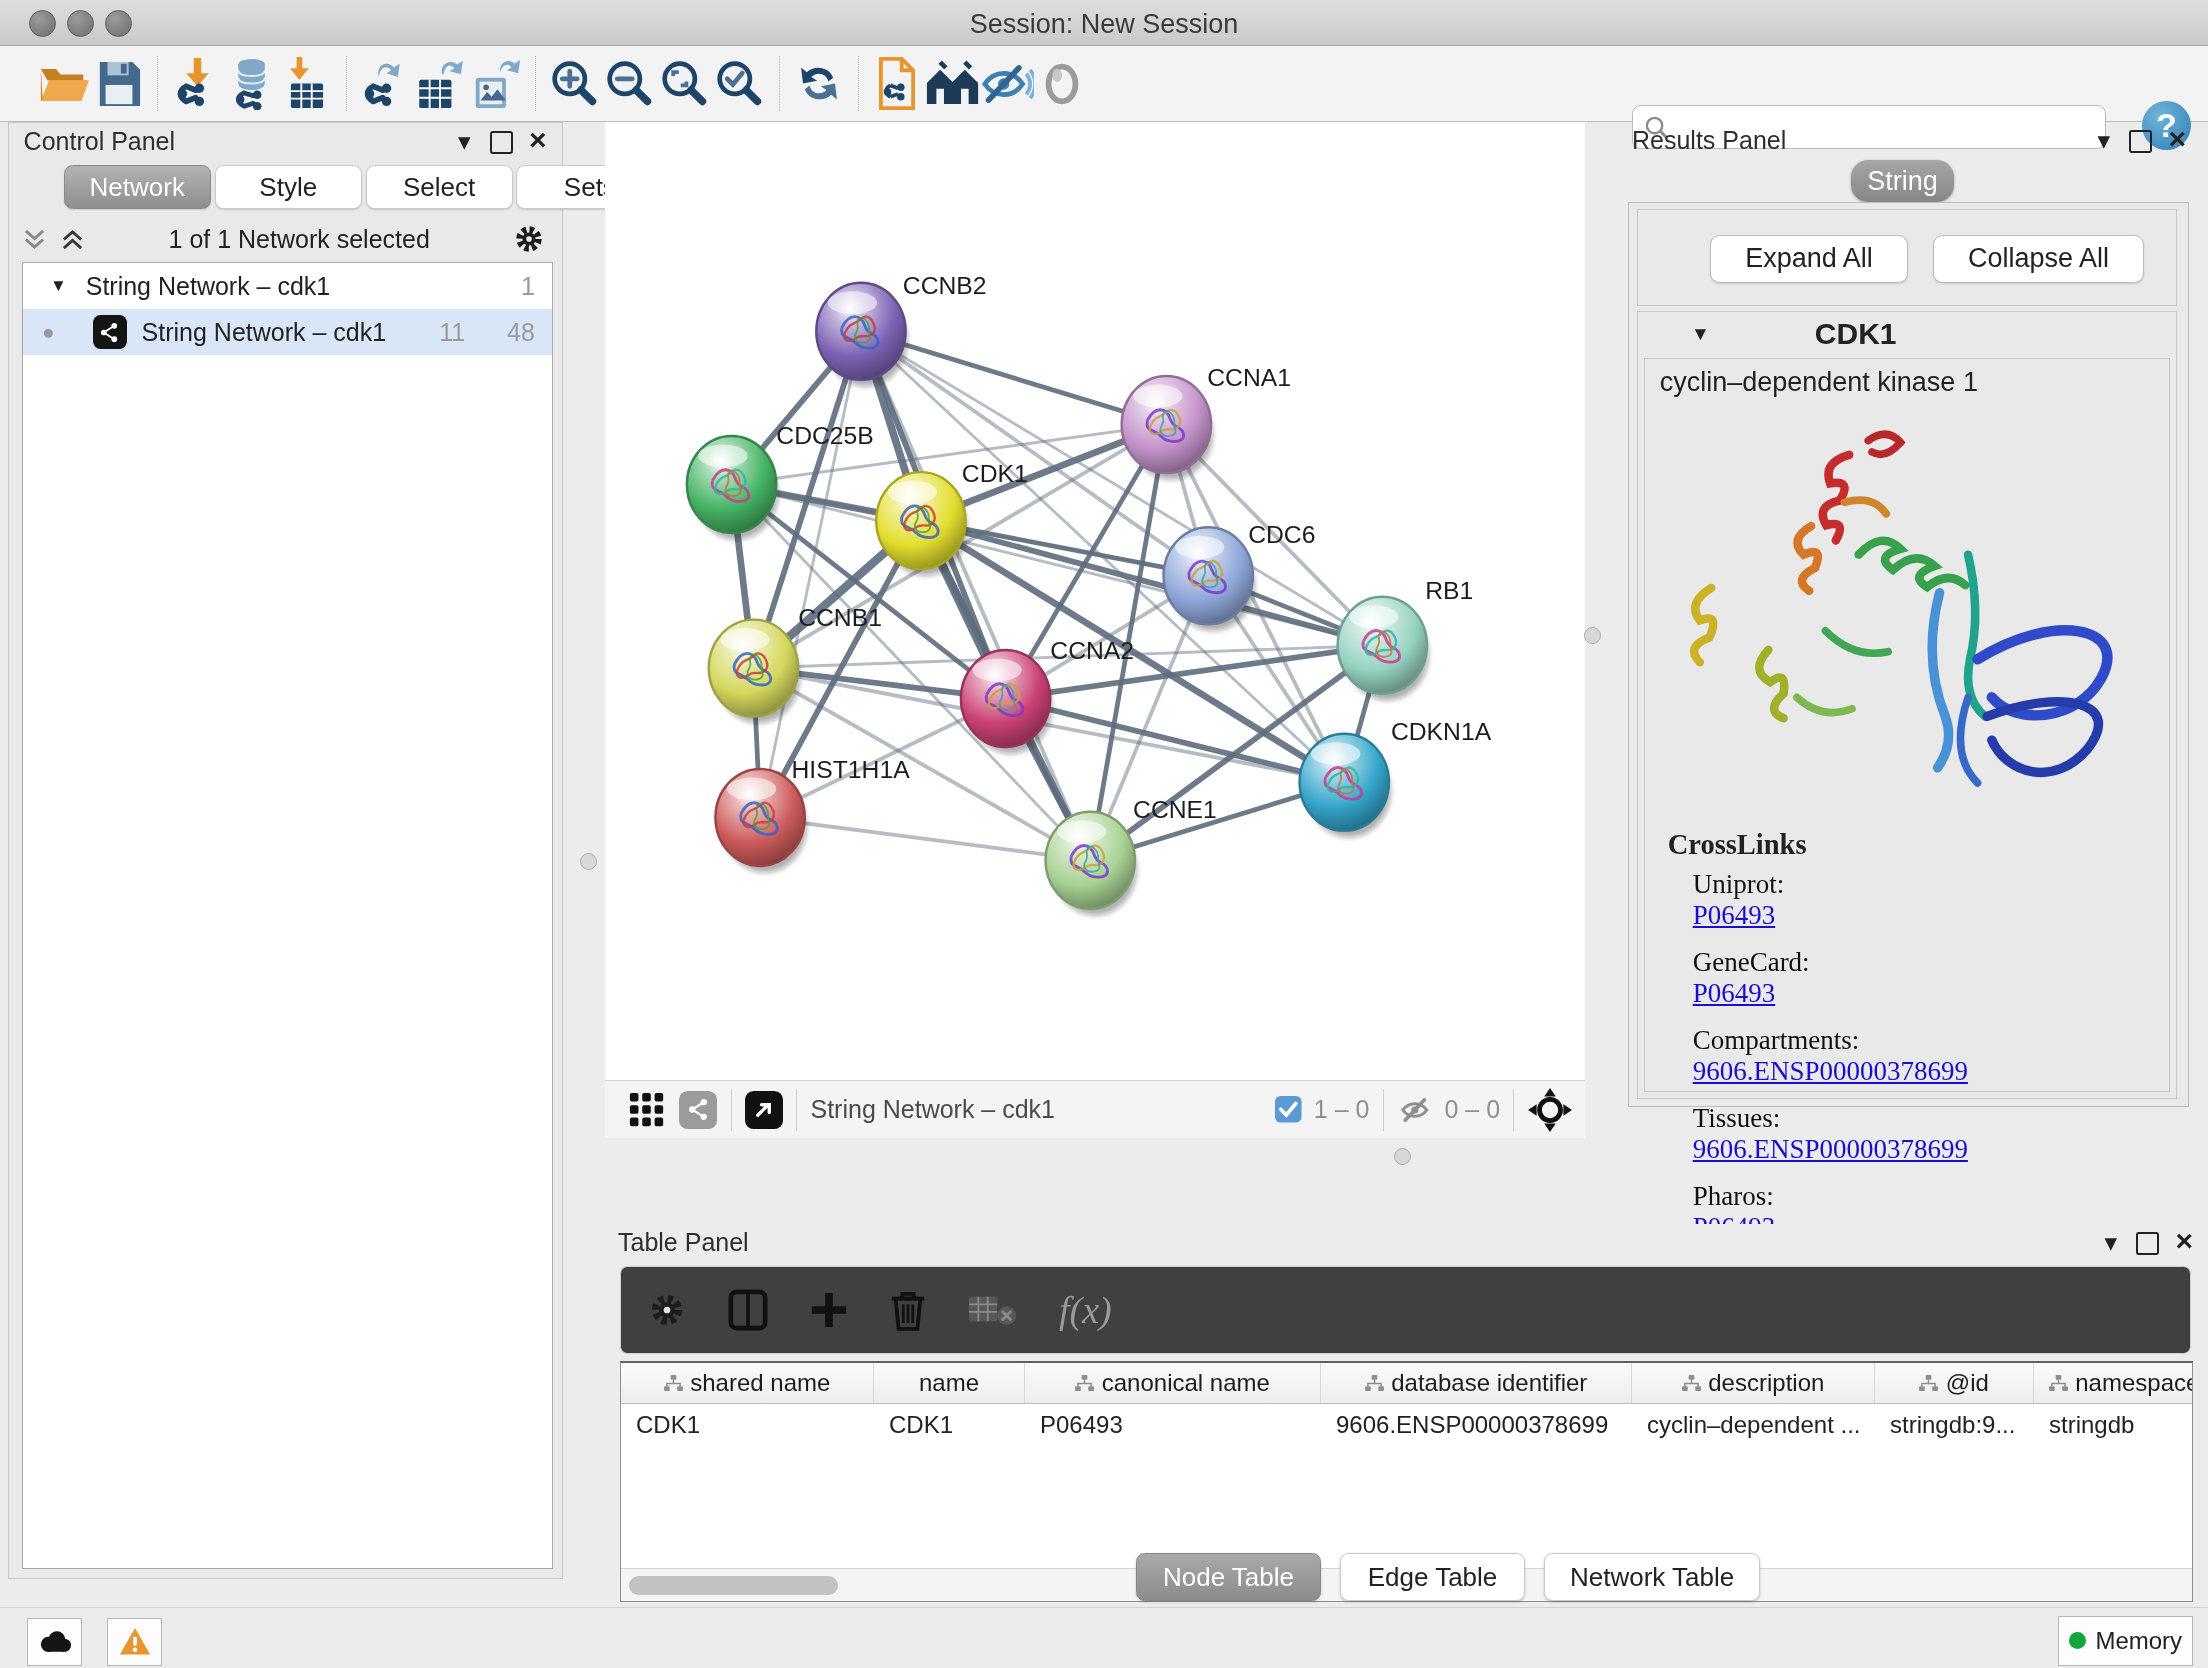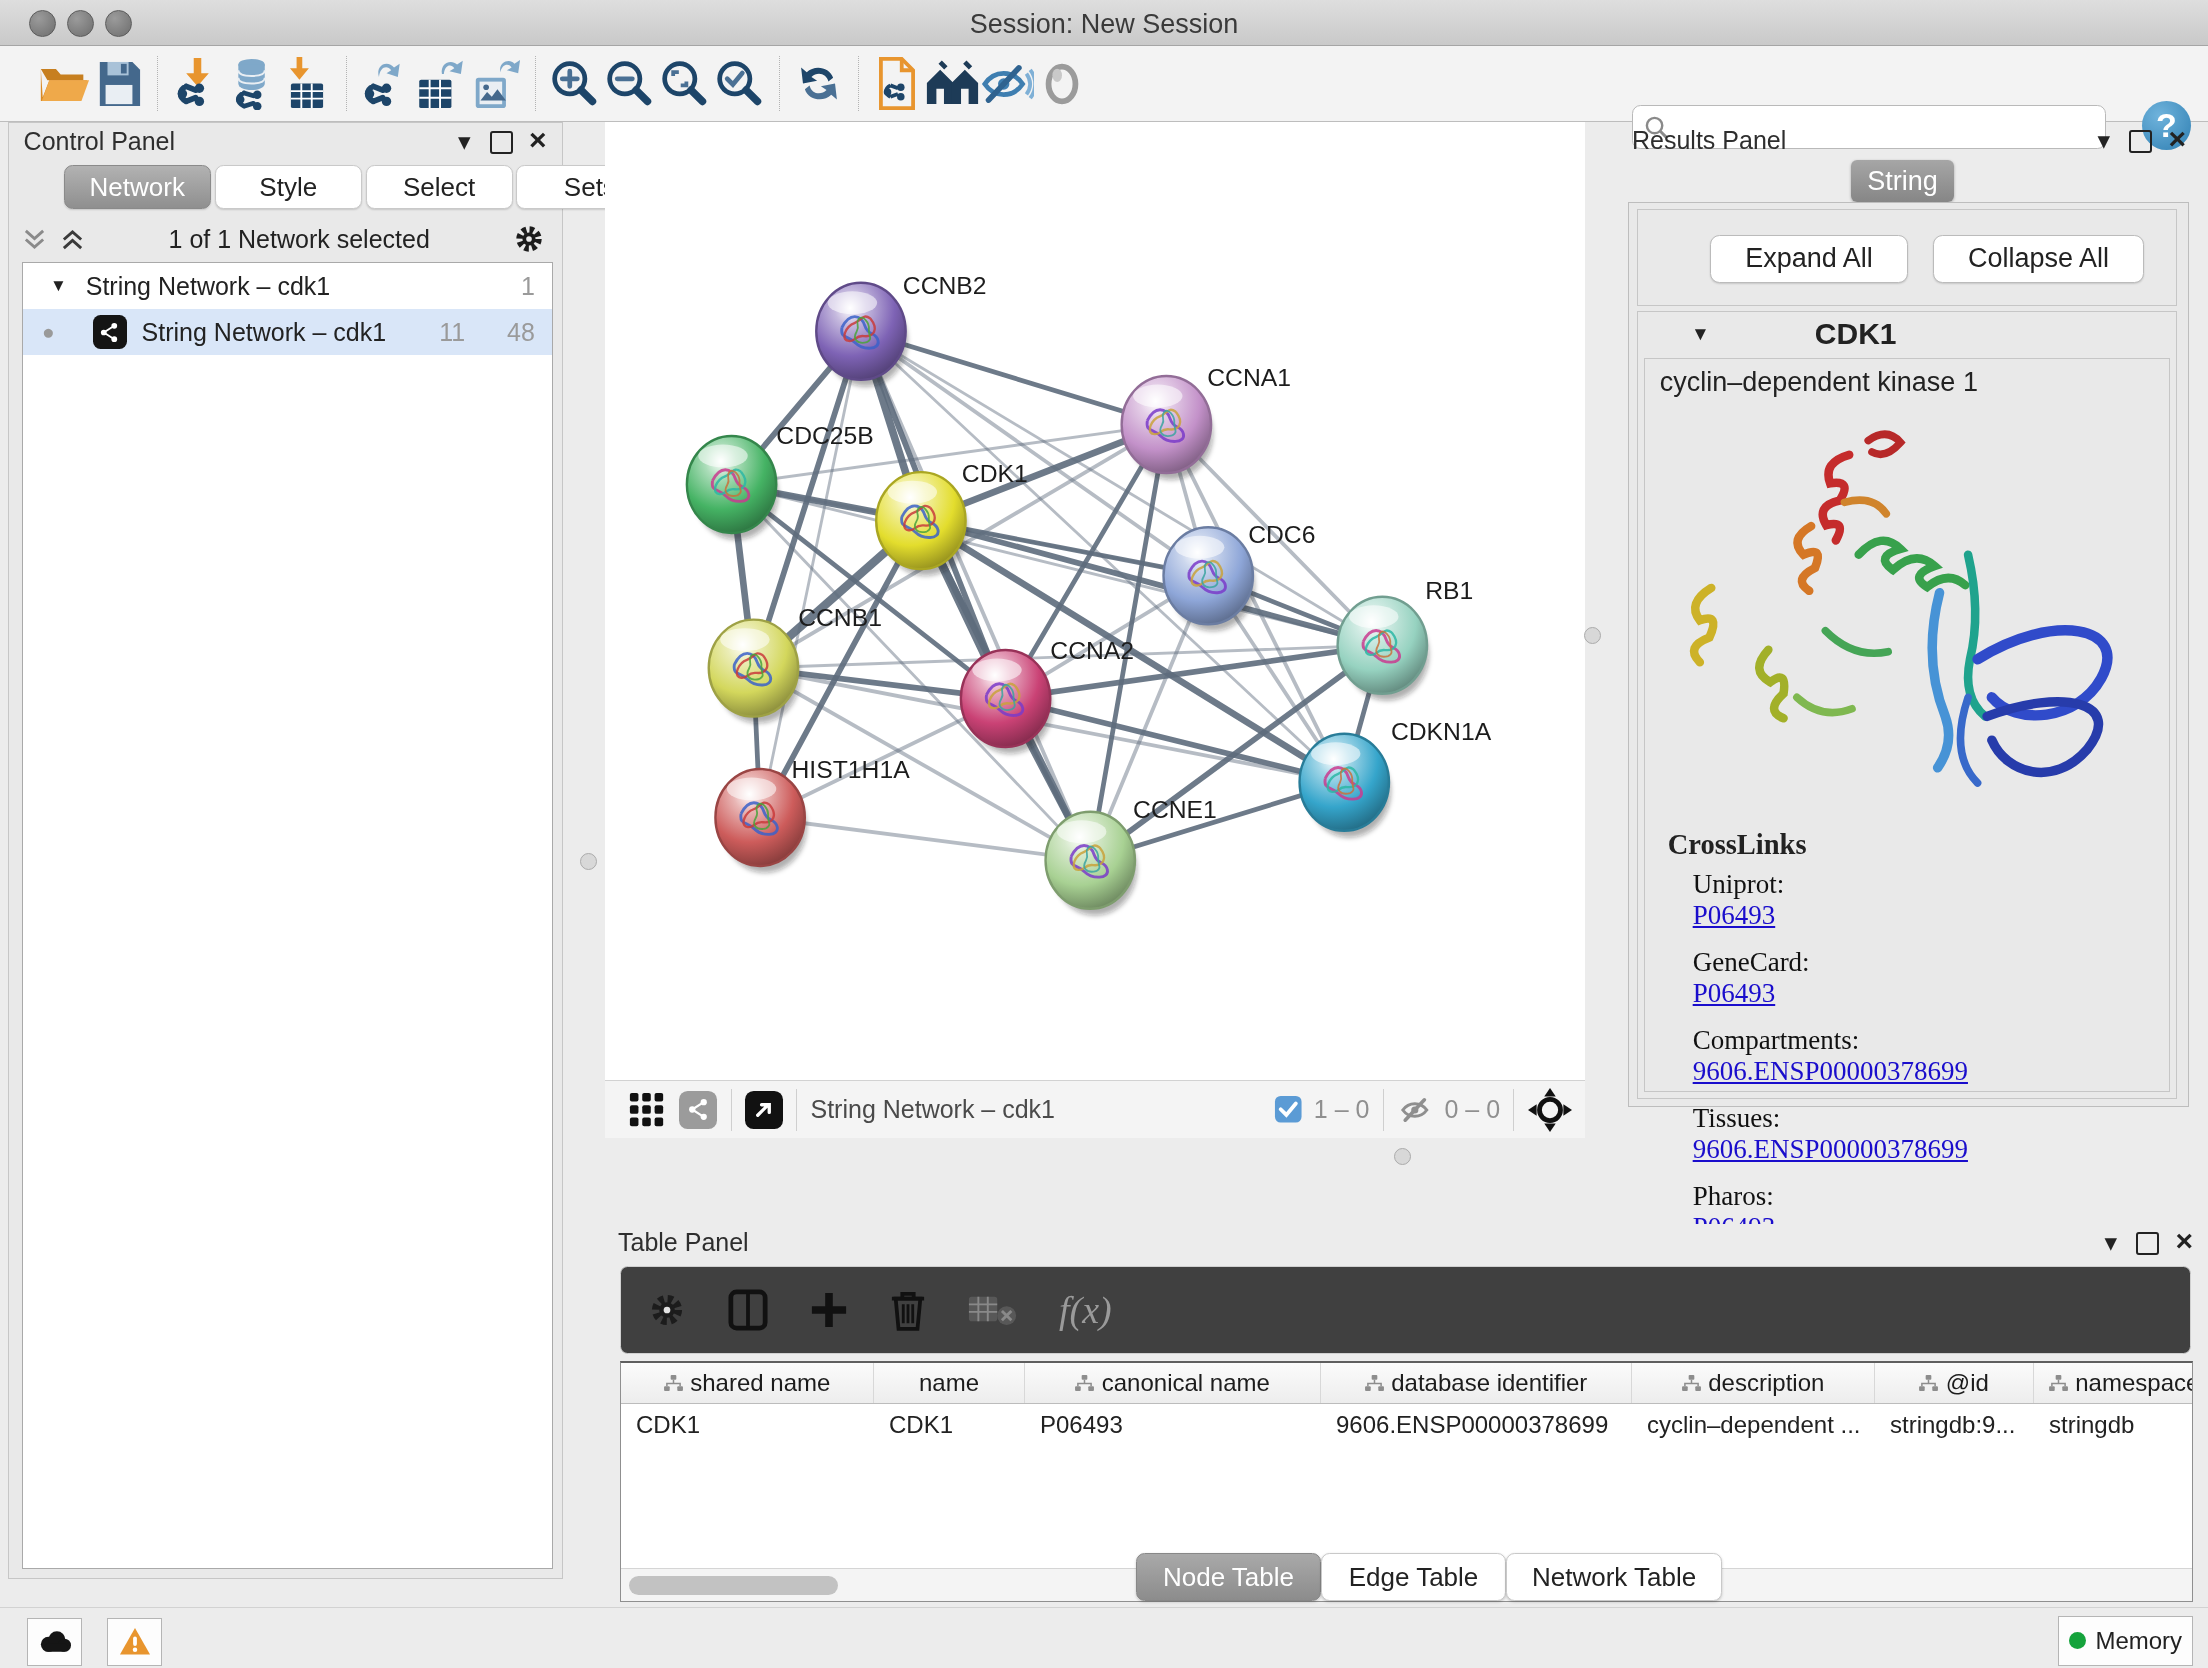--- a/index.html
+++ b/index.html
@@ -28,42 +28,42 @@
   .phead{position:absolute;left:0;right:0;top:0;height:36px;font-size:25px;color:#2e2e2e;}
   .phead .ptitle{position:absolute;left:15px;top:3.8px;}
   .picon{position:absolute;top:3.8px;color:#222;font-size:25px;}
   .sq{width:19px;height:19px;border:2.9px solid #222;border-radius:2.9px;display:inline-block;}
   .xx{font-size:30px;font-weight:900;line-height:25px;}
   .tabsrow{display:flex;gap:0;}
   .tab{min-width:95px;padding:5.7px 25px;background:#fff;border:1px solid #c9c9c9;font-size:26px;
     text-align:center;border-radius:8.6px;margin-right:3.8px;box-shadow:0 1px 1.9px rgba(0,0,0,.15);}
   .tab.active{background:linear-gradient(#b2b2b2,#8f8f8f);color:#fff;border-color:#8a8a8a;}
   .btab{min-width:133px;padding:7.6px 25px;background:#fff;border:1px solid #c9c9c9;font-size:26px;
-    text-align:center;border-radius:8.6px;margin-right:0;box-shadow:0 1px 2.9px rgba(0,0,0,.2);}
+    text-align:center;border-radius:8.6px;margin-right:19px;box-shadow:0 1px 2.9px rgba(0,0,0,.2);}
   .btab.active{background:linear-gradient(#a9a9a9,#8c8c8c);color:#fff;border-color:#888;}
   
   .control{left:7.6px;top:122px;width:555px;height:1457px;background:#e9e9e9;border:1px solid #c6c6c6;box-sizing:border-box;}
   .ctabs{position:absolute;left:55px;top:42px;}
   .cstat{position:absolute;left:13.3px;top:95px;width:529px;height:42px;display:flex;align-items:center;font-size:25px;}
   .ctree{position:absolute;left:13.3px;top:139px;width:529px;bottom:9.5px;background:#fff;border:1px solid #a9a9a9;}
   .trow{position:relative;height:46px;display:flex;align-items:center;font-size:25px;}
   .trow.sel{background:#d9e6f8;}
   .tcount{color:#9a9a9a;}
   .sharebadge{width:34px;height:34px;border-radius:7.6px;background:#141414;display:flex;align-items:center;justify-content:center;}
   
   .canvas{left:605px;top:122px;width:980px;height:959px;background:#fff;}
   .cfooter{left:605px;top:1080px;width:980px;height:57px;background:#f4f4f4;border-top:1px solid #d2d2d2;
     display:flex;align-items:center;font-size:25px;color:#4a4a4a;}
   .vdiv{width:1px;height:42px;background:#cfcfcf;margin:0 13.3px;}
   .blackbadge{width:38px;height:38px;border-radius:8.6px;background:#111;display:flex;align-items:center;justify-content:center;}
   .graybadge{width:38px;height:38px;border-radius:8.6px;background:#9b9b9b;display:flex;align-items:center;justify-content:center;}
   .dot-handle{position:absolute;width:15px;height:15px;border-radius:50%;background:#d8d8d8;border:1px solid #ababab;}
   
   .results{left:1617px;top:122px;width:584px;height:1008px;}
-  .stringtab{position:absolute;left:234px;top:38px;width:103px;height:42px;border-radius:6px;
+  .stringtab{position:absolute;left:234px;top:38px;width:103px;height:42px;border-radius:17px;
     background:linear-gradient(#a6a6a6,#868686);color:#fff;font-size:27px;display:flex;align-items:center;justify-content:center;
     box-shadow:0 1px 2.9px rgba(0,0,0,.3);}
   .rbox{position:absolute;left:11.4px;top:80px;width:561px;height:905px;background:#e9e9e9;
     border:1.9px solid #bdbdbd;box-sizing:border-box;}
   .expbox{position:absolute;left:7.6px;top:5.7px;width:538px;height:95px;border:1px solid #c6c6c6;}
   .rbtn{position:absolute;top:25px;height:46px;background:#fff;border:1px solid #bbb;border-radius:9.5px;
     font-size:27px;display:flex;align-items:center;justify-content:center;box-shadow:0 1px 1.9px rgba(0,0,0,.15);}
   .genebox{position:absolute;left:7.6px;top:108px;width:538px;height:786px;border:1px solid #c6c6c6;}
   .genehead{position:absolute;left:0;top:0;right:0;height:44px;display:flex;align-items:center;}
   .geneinner{position:absolute;left:5.7px;top:46px;right:5.7px;bottom:5.7px;border:1px solid #c6c6c6;}

